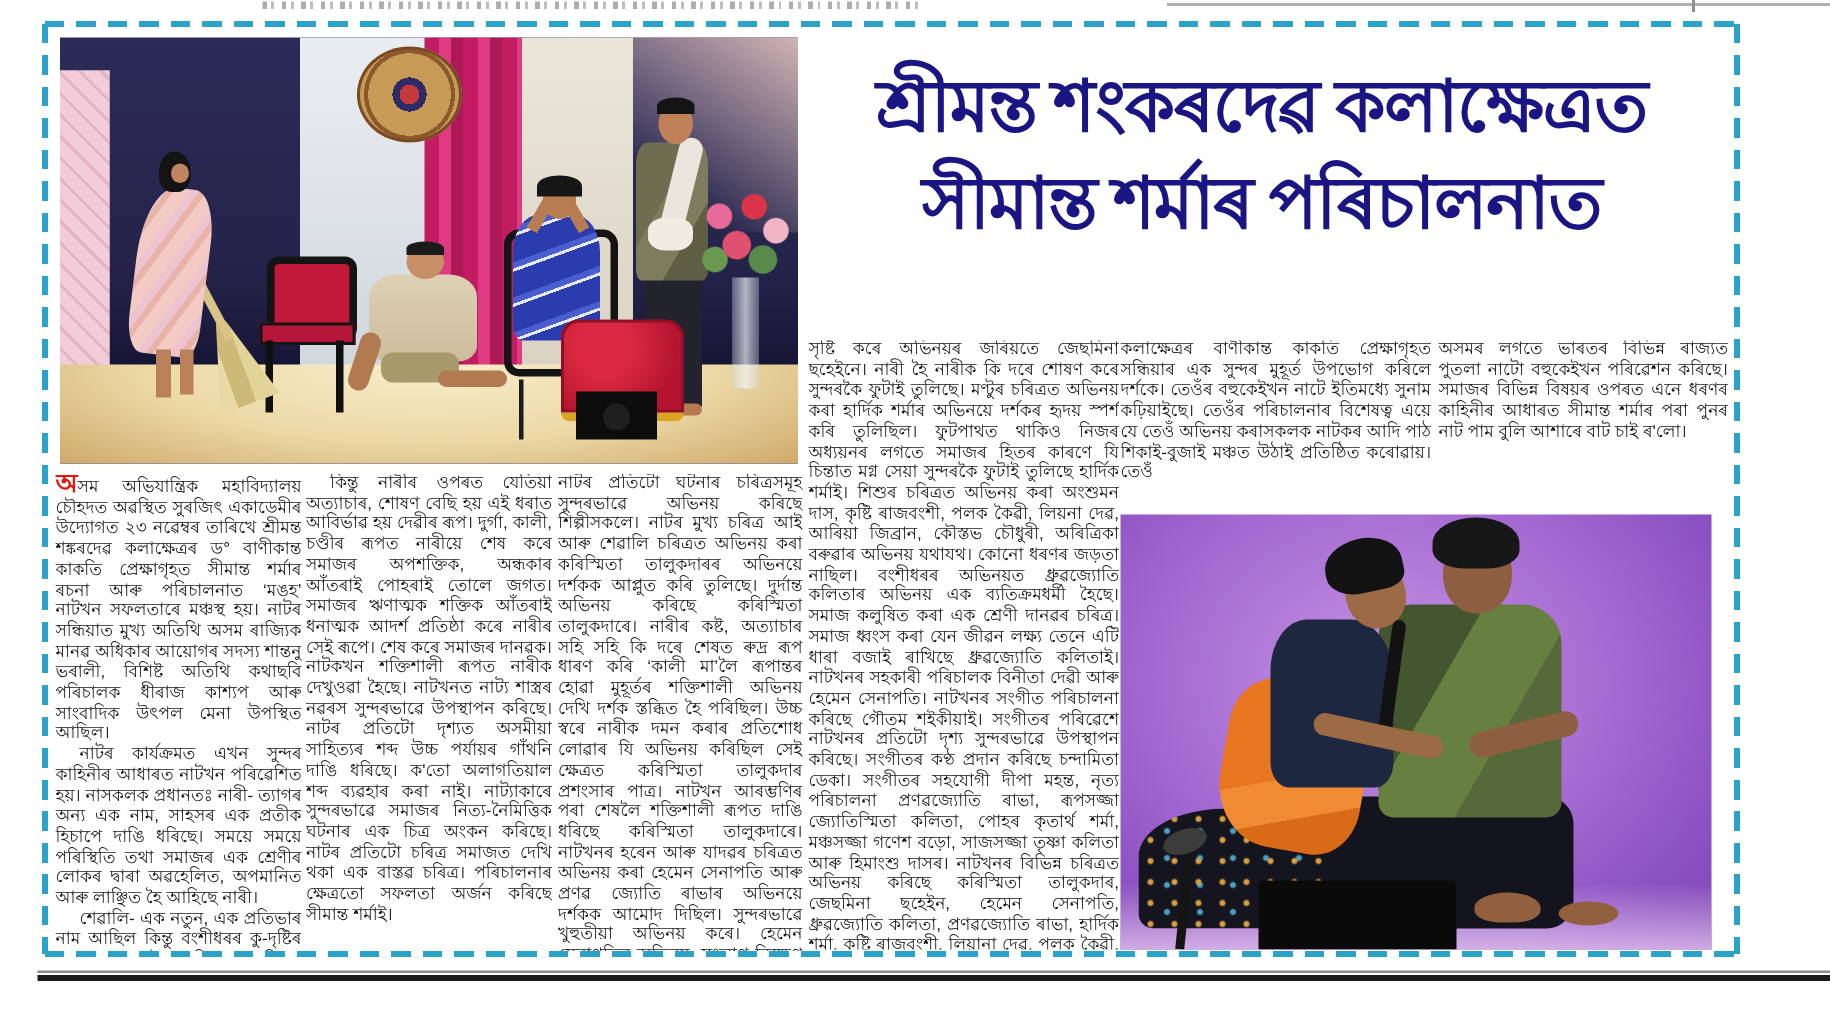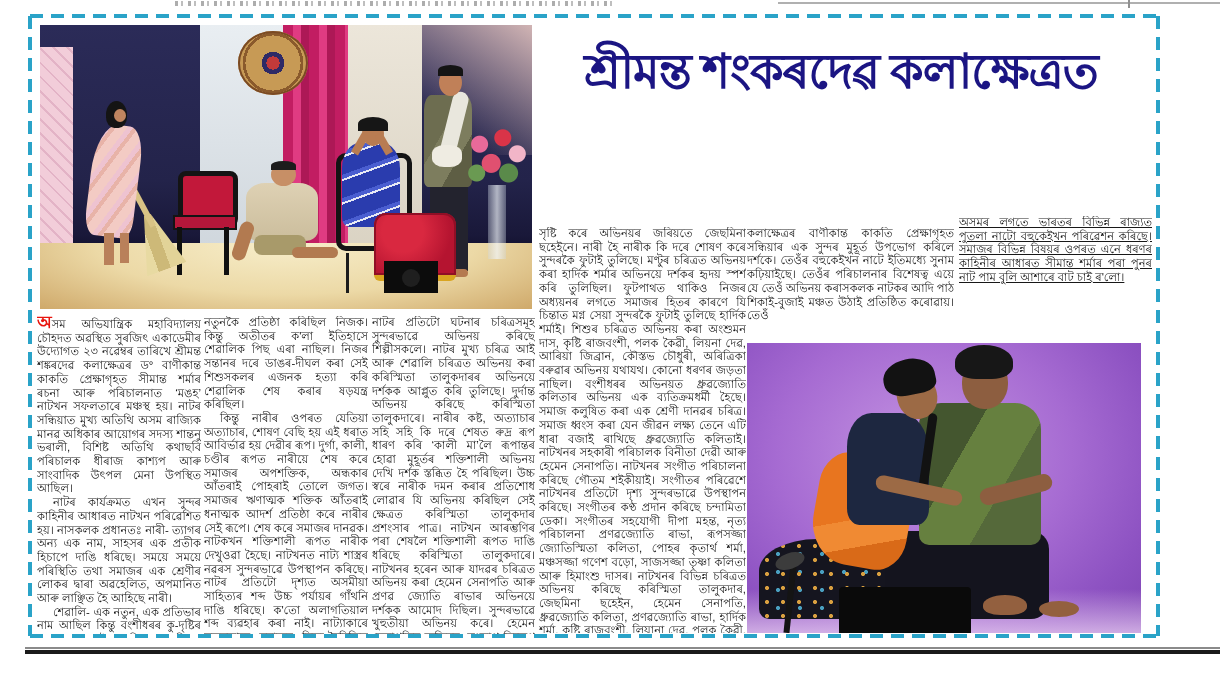--- a/index.html
+++ b/index.html
@@ -32,21 +32,21 @@
        color:#181818;overflow:hidden;}
   .col p{margin:0;}
   .col p.ind{text-indent:16px;}
   .dropcap{color:var(--hlred);font-weight:bold;font-size:17px;}
 
   .col1{left:7px;top:300px;width:164px;height:318px;}
   .col2{left:174px;top:300px;width:164px;height:318px;}
   .col3{left:342px;top:300px;width:163px;height:318px;}
   .col4{left:509px;top:211px;width:207px;height:406px;}
   .col5{left:717px;top:211px;width:207px;height:110px;}
-  .col6{left:929px;top:200px;width:193px;height:74px;text-decoration:underline;}
+  .col6{left:929px;top:211px;width:193px;height:74px;}
 
   .byline{position:absolute;left:929px;top:288px;width:193px;display:flex;
     justify-content:flex-end;align-items:center;gap:6px;font-weight:bold;
     font-size:14.5px;color:#101010;}
   .byline .sq{width:13px;height:13px;background:var(--bysq);flex:0 0 auto;}
 
   
   .photo1{position:absolute;left:10px;top:9px;width:492px;height:284px;overflow:hidden;
     background:linear-gradient(180deg,#2b2b58 0%,#23234a 55%,#191839 74%,#141231 78%);}
   .p1-floor{position:absolute;left:0;bottom:0;width:100%;height:66px;
@@ -202,30 +202,30 @@
       <div class="m2-feet"></div>
       <div class="flowers"></div>
       <div class="vase"></div>
       <div class="stool"></div>
       <div class="speaker"></div>
       <div class="mic1"></div>
     </div>
 
     <div class="headline">
       <div>শ্ৰীমন্ত শংকৰদেৱ কলাক্ষেত্ৰত</div>
+      <div>সীমান্ত শৰ্মাৰ পৰিচালনাত</div>
     </div>
 
     <div class="col col1">
       <p><span class="dropcap">অ</span><span>সম অভিযান্ত্ৰিক মহাবিদ্যালয় চৌহদত অৱস্থিত সুৰজিৎ একাডেমীৰ উদ্যোগত ২৩ নৱেম্বৰ তাৰিখে শ্ৰীমন্ত শঙ্কৰদেৱ কলাক্ষেত্ৰৰ ড° বাণীকান্ত কাকতি প্ৰেক্ষাগৃহত সীমান্ত শৰ্মাৰ ৰচনা আৰু পৰিচালনাত ‘মঙহ’ নাটখন সফলতাৰে মঞ্চস্থ হয়। নাটৰ সন্ধিয়াত মুখ্য অতিথি অসম ৰাজ্যিক মানৱ অধিকাৰ আয়োগৰ সদস্য শান্তনু ভৰালী, বিশিষ্ট অতিথি কথাছবি পৰিচালক ধীৰাজ কাশ্যপ আৰু সাংবাদিক উৎপল মেনা উপস্থিত আছিল।</span></p>
       <p class="ind">নাটৰ কাৰ্যক্ৰমত এখন সুন্দৰ কাহিনীৰ আধাৰত নাটখন পৰিৱেশিত হয়। নাসকলক প্ৰধানতঃ নাৰী- ত্যাগৰ অন্য এক নাম, সাহসৰ এক প্ৰতীক হিচাপে দাঙি ধৰিছে। সময়ে সময়ে পৰিস্থিতি তথা সমাজৰ এক শ্ৰেণীৰ লোকৰ দ্বাৰা অৱহেলিত, অপমানিত আৰু লাঞ্ছিত হৈ আহিছে নাৰী।</p>
       <p class="ind">শেৱালি- এক নতুন, এক প্ৰতিভাৰ নাম আছিল কিন্তু বংশীধৰৰ কু-দৃষ্টিৰ প্ৰভাৱত সেই প্ৰতিভা কলিতে মোহাৰি পেলোৱা হৈছিল। শেৱালিৰ প্ৰেম, শেৱালিৰ ভৱিষ্যৎ শেষ কৰি পেলোৱা হৈছিল। সময়ৰ গচৰত হাৰ নামানি শেৱালি সমাজত কিছু অৱহেলিত, অনাথ শিশুৰ দায়িত্ব লৈ</p>
     </div>
 
     <div class="col col2">
-      <p>নতুনকৈ প্ৰতিষ্ঠা কৰিছিল নিজক। কিন্তু অতীতৰ ক'লা ইতিহাসে শেৱালিক পিছ এৰা নাছিল। নিজৰ সন্তানৰ দৰে ডাঙৰ-দীঘল কৰা সেই শিশুসকলৰ এজনক হত্যা কৰি শেৱালিক শেষ কৰাৰ ষড়যন্ত্ৰ কৰিছিল।</p>
       <p class="ind">কিন্তু নাৰীৰ ওপৰত যেতিয়া অত্যাচাৰ, শোষণ বেছি হয় এই ধৰাত আবিৰ্ভাৱ হয় দেৱীৰ ৰূপ। দুৰ্গা, কালী, চণ্ডীৰ ৰূপত নাৰীয়ে শেষ কৰে সমাজৰ অপশক্তিক, অন্ধকাৰ আঁতৰাই পোহৰাই তোলে জগত। সমাজৰ ঋণাত্মক শক্তিক আঁতৰাই ধনাত্মক আদৰ্শ প্ৰতিষ্ঠা কৰে নাৰীৰ সেই ৰূপে। শেষ কৰে সমাজৰ দানৱক। নাটকখন শক্তিশালী ৰূপত নাৰীক দেখুওৱা হৈছে। নাটখনত নাট্য শাস্ত্ৰৰ নৱৰস সুন্দৰভাৱে উপস্থাপন কৰিছে। নাটৰ প্ৰতিটো দৃশ্যত অসমীয়া সাহিত্যৰ শব্দ উচ্চ পৰ্যায়ৰ গাঁথনি দাঙি ধৰিছে। ক'তো অলাগতিয়াল শব্দ ব্যৱহাৰ কৰা নাই। নাট্যাকাৰে সুন্দৰভাৱে সমাজৰ নিত্য-নৈমিত্তিক ঘটনাৰ এক চিত্ৰ অংকন কৰিছে। নাটৰ প্ৰতিটো চৰিত্ৰ সমাজত দেখি থকা এক বাস্তৱ চৰিত্ৰ। পৰিচালনাৰ ক্ষেত্ৰতো সফলতা অৰ্জন কৰিছে সীমান্ত শৰ্মাই।</p>
     </div>
 
     <div class="col col3">
       <p>নাটৰ প্ৰতিটো ঘটনাৰ চৰিত্ৰসমূহ সুন্দৰভাৱে অভিনয় কৰিছে শিল্পীসকলে। নাটৰ মুখ্য চৰিত্ৰ আই আৰু শেৱালি চৰিত্ৰত অভিনয় কৰা কৰিস্মিতা তালুকদাৰৰ অভিনয়ে দৰ্শকক আপ্লুত কৰি তুলিছে। দুৰ্দান্ত অভিনয় কৰিছে কৰিস্মিতা তালুকদাৰে। নাৰীৰ কষ্ট, অত্যাচাৰ সহি সহি কি দৰে শেষত ৰুদ্ৰ ৰূপ ধাৰণ কৰি ‘কালী মা’লৈ ৰূপান্তৰ হোৱা মুহূৰ্তৰ শক্তিশালী অভিনয় দেখি দৰ্শক স্তব্ধিত হৈ পৰিছিল। উচ্চ স্বৰে নাৰীক দমন কৰাৰ প্ৰতিশোধ লোৱাৰ যি অভিনয় কৰিছিল সেই ক্ষেত্ৰত কৰিস্মিতা তালুকদাৰ প্ৰশংসাৰ পাত্ৰ। নাটখন আৰম্ভণিৰ পৰা শেষলৈ শক্তিশালী ৰূপত দাঙি ধৰিছে কৰিস্মিতা তালুকদাৰে। নাটখনৰ হৰেন আৰু যাদৱৰ চৰিত্ৰত অভিনয় কৰা হেমেন সেনাপতি আৰু প্ৰণৱ জ্যোতি ৰাভাৰ অভিনয়ে দৰ্শকক আমোদ দিছিল। সুন্দৰভাৱে খুহুতীয়া অভিনয় কৰে। হেমেন সেনাপতিৰ অভিনয়, সংলাপ নিক্ষেপ সুন্দৰকৈ চৰিত্ৰত ফুটাই তুলিছে। সমাজসেৱিকাৰ ৰূপত হিমাদ্ৰীৰ চৰিত্ৰত অভিনয় কৰা জেছমিনা ছহেইনৰ অভিনয় সুন্দৰ। সমাজৰ এক ব্যভিচাৰী, দুষ্কাৰ্য সংঘটিত কৰা ধুৰন্ধৰ নাৰী চৰিত্ৰৰ পৰিৱেশ</p>
     </div>
 
     <div class="col col4">
       <p>সৃষ্টি কৰে অভিনয়ৰ জৰিয়তে জেছমিনা ছহেইনে। নাৰী হৈ নাৰীক কি দৰে শোষণ কৰে সুন্দৰকৈ ফুটাই তুলিছে। মণ্টুৰ চৰিত্ৰত অভিনয় কৰা হাৰ্দিক শৰ্মাৰ অভিনয়ে দৰ্শকৰ হৃদয় স্পৰ্শ কৰি তুলিছিল। ফুটপাথত থাকিও নিজৰ অধ্যয়নৰ লগতে সমাজৰ হিতৰ কাৰণে যি চিন্তাত মগ্ন সেয়া সুন্দৰকৈ ফুটাই তুলিছে হাৰ্দিক শৰ্মাই। শিশুৰ চৰিত্ৰত অভিনয় কৰা অংশুমন দাস, কৃষ্টি ৰাজবংশী, পলক কৈৱী, লিয়না দেৱ, আৰিয়া জিব্ৰান, কৌস্তভ চৌধুৰী, অৰিত্ৰিকা বৰুৱাৰ অভিনয় যথাযথ। কোনো ধৰণৰ জড়তা নাছিল। বংশীধৰৰ অভিনয়ত ধ্ৰুৱজ্যোতি কলিতাৰ অভিনয় এক ব্যতিক্ৰমধৰ্মী হৈছে। সমাজ কলুষিত কৰা এক শ্ৰেণী দানৱৰ চৰিত্ৰ। সমাজ ধ্বংস কৰা যেন জীৱন লক্ষ্য তেনে এটি ধাৰা বজাই ৰাখিছে ধ্ৰুৱজ্যোতি কলিতাই। নাটখনৰ সহকাৰী পৰিচালক বিনীতা দেৱী আৰু হেমেন সেনাপতি। নাটখনৰ সংগীত পৰিচালনা কৰিছে গৌতম শইকীয়াই। সংগীতৰ পৰিৱেশে নাটখনৰ প্ৰতিটো দৃশ্য সুন্দৰভাৱে উপস্থাপন কৰিছে। সংগীতৰ কণ্ঠ প্ৰদান কৰিছে চন্দামিতা ডেকা। সংগীতৰ সহযোগী দীপা মহন্ত, নৃত্য পৰিচালনা প্ৰণৱজ্যোতি ৰাভা, ৰূপসজ্জা জ্যোতিস্মিতা কলিতা, পোহৰ কৃতাৰ্থ শৰ্মা, মঞ্চসজ্জা গণেশ বড়ো, সাজসজ্জা তৃষ্ণা কলিতা আৰু হিমাংশু দাসৰ। নাটখনৰ বিভিন্ন চৰিত্ৰত অভিনয় কৰিছে কৰিস্মিতা তালুকদাৰ, জেছমিনা ছহেইন, হেমেন সেনাপতি, ধ্ৰুৱজ্যোতি কলিতা, প্ৰণৱজ্যোতি ৰাভা, হাৰ্দিক শৰ্মা, কৃষ্টি ৰাজবংশী, লিয়ানা দেৱ, পলক কৈৱী, অৰিত্ৰিকা বৰুৱা, অংশুমান দাস, কৌস্তভ চৌধুৰী, আৰিয়া জিব্ৰান, ববিতা দাস। সীমান্ত শৰ্মাৰ ৰচনা আৰু পৰিচালনাত ‘মঙহ’ নাটখনে শ্ৰীমন্ত শঙ্কৰদেৱ</p>
     </div>

